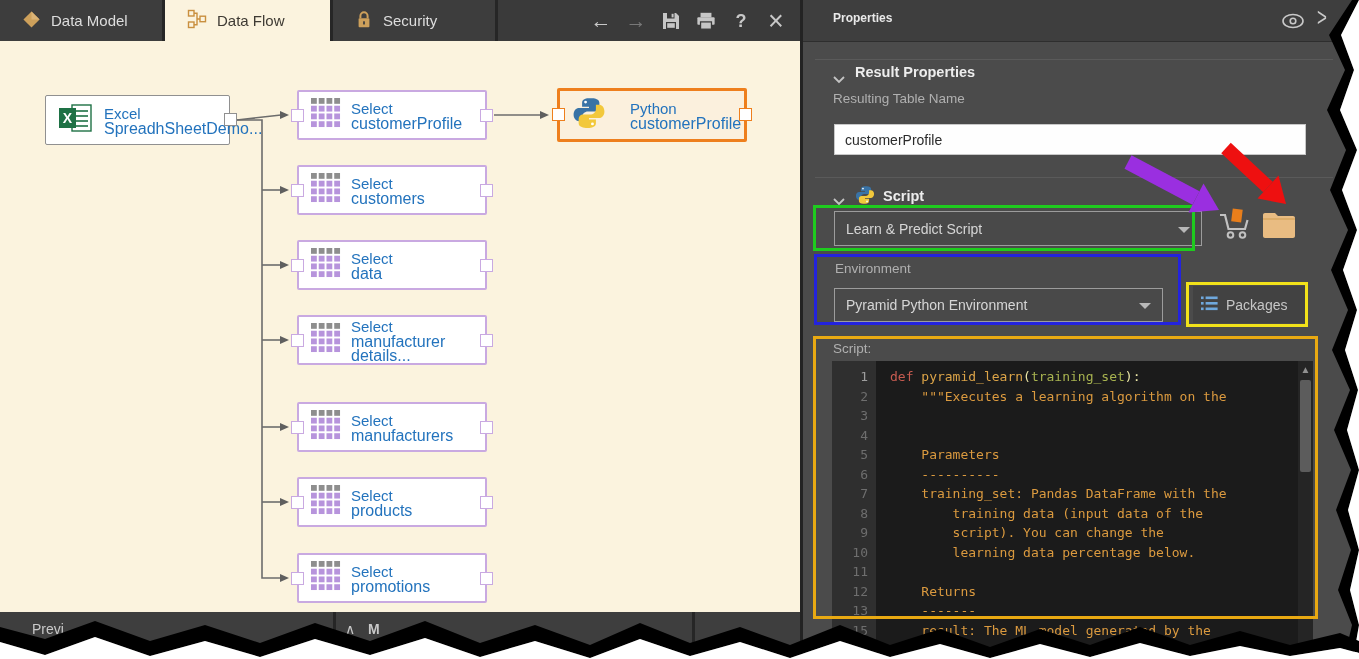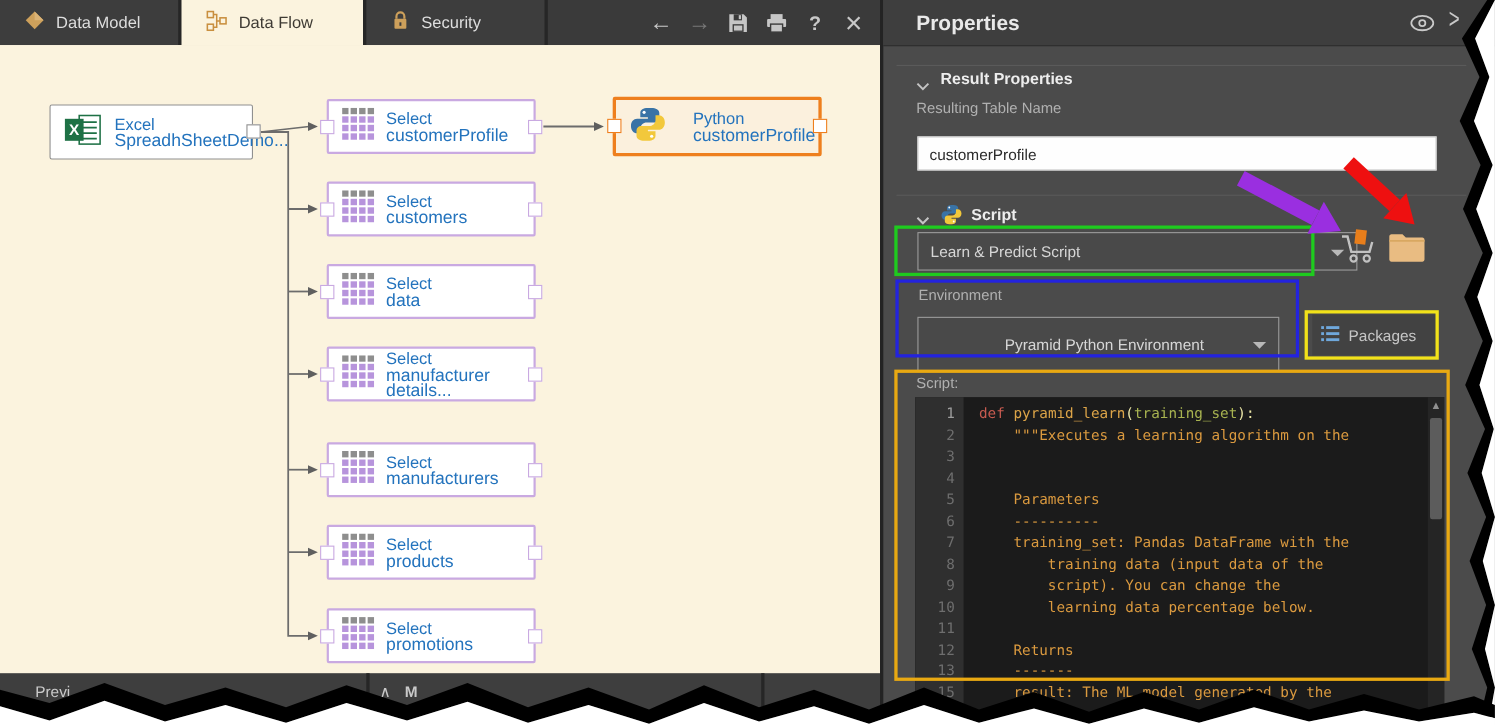--- a/index.html
+++ b/index.html
@@ -37,21 +37,21 @@
 
   .bottom-bar{position:absolute;left:0;top:612px;width:800px;height:47px;background:#3E3E3E;}
   .bb-sep{position:absolute;top:0;width:3px;height:47px;background:#262626;}
   .bb-text{position:absolute;top:9px;color:#C9C9C9;font-size:14px;}
 
   
   .props-pane{position:absolute;left:800px;top:0;width:559px;height:659px;background:#4B4B4B;
               border-left:3px solid #232323;box-sizing:border-box;}
   .props-header{position:absolute;left:0;top:0;width:100%;height:41px;background:#3E3E3E;
                 border-bottom:1px solid #2E2E2E;}
-  .props-title{position:absolute;left:30px;top:11px;color:#E9E9E9;font-size:19px;font-weight:bold;}
+  .props-title{position:absolute;left:30px;top:11px;color:#E9E9E9;font-size:12px;font-weight:bold;}
   .hline{position:absolute;left:12px;width:518px;height:1px;background:#5A5A5A;}
   .sec-head{position:absolute;color:#EDEDED;font-size:14.5px;font-weight:bold;}
   .sec-label{position:absolute;color:#B0B0B0;font-size:13.5px;}
   .txt-input{position:absolute;background:#FEFEFE;border:1px solid #C8C8C8;box-sizing:border-box;
              color:#2B2B2B;font-size:14px;display:flex;align-items:center;padding-left:10px;}
   .dropdown{position:absolute;background:#494949;border:1px solid #9C9C9C;box-sizing:border-box;
             color:#D6D6D6;font-size:14px;display:flex;align-items:center;padding-left:11px;}
   .dd-caret{position:absolute;right:11px;top:50%;margin-top:-2px;width:0;height:0;
             border-left:6px solid transparent;border-right:6px solid transparent;border-top:6px solid #B8B8B8;}
   .pkg-btn{position:absolute;background:#424242;display:flex;align-items:center;gap:8px;
@@ -479,21 +479,21 @@
     <span style="position:absolute;left:52px;top:185px;">
       <svg width="20" height="20" viewBox="0 0 64 64">
         <path d="M31.5 4C24 4 19 7 19 12.5V20h13v2.5H13.5C7.5 22.5 3 27.5 3 35s4.5 12.5 10.5 12.5H19v-8c0-6 5-10.5 11-10.5h13c5 0 8.5-3.5 8.5-8.5v-8C51.5 7 45.5 4 38 4h-6.5z" fill="#3973A6"></path>
         <circle cx="25.5" cy="11.5" r="2.7" fill="#fff"></circle>
         <path d="M32.5 60C40 60 45 57 45 51.5V44H32v-2.5h18.5C56.5 41.5 61 36.5 61 29s-4.5-12.5-10.5-12.5H45v8c0 6-5 10.5-11 10.5H21c-5 0-8.5 3.5-8.5 8.5v8C12.5 57 18.5 60 26 60h6.5z" fill="#F2C83B"></path>
         <circle cx="38.5" cy="52.5" r="2.7" fill="#fff"></circle>
       </svg>
     </span>
     <span class="sec-head" style="left:80px;top:188px;">Script</span>
 
-    <div class="dropdown" style="left:31px;top:211px;width:400px;height:35px;">
+    <div class="dropdown" style="left:31px;top:211px;width:368px;height:35px;">
       <span>Learn &amp; Predict Script</span>
       <span class="dd-caret"></span>
     </div>
 
     <span style="position:absolute;left:414px;top:206px;">
       <svg width="34" height="36" viewBox="0 0 34 36">
         <rect x="15" y="3" width="10" height="13" fill="#E87E1B" transform="rotate(7 20 9)"></rect>
         <path d="M3 9h5l3.5 14H28l2.5-9" stroke="#C2C2C2" stroke-width="2.2" fill="none"></path>
         <circle cx="13.5" cy="29" r="2.8" stroke="#C2C2C2" stroke-width="2" fill="none"></circle>
         <circle cx="25.5" cy="29" r="2.8" stroke="#C2C2C2" stroke-width="2" fill="none"></circle>
@@ -501,21 +501,21 @@
     </span>
 
     <span style="position:absolute;left:458px;top:210px;">
       <svg width="36" height="29" viewBox="0 0 36 29">
         <path d="M2 5c0-1.1.9-2 2-2h10l3 3h15c1.1 0 2 .9 2 2v18c0 1.1-.9 2-2 2H4c-1.1 0-2-.9-2-2V5z" fill="#E9BC82"></path>
         <path d="M2 9h32" stroke="#D9A861" stroke-width="1.5"></path>
       </svg>
     </span>
 
     <span class="sec-label" style="left:32px;top:261px;">Environment</span>
-    <div class="dropdown" style="left:31px;top:288px;width:329px;height:50px;justify-content:center;">
+    <div class="dropdown" style="left:31px;top:288px;width:329px;height:34px;">
       <span>Pyramid Python Environment</span>
       <span class="dd-caret"></span>
     </div>
 
     <div class="pkg-btn" style="left:390px;top:286px;width:114px;height:37px;">
       <span>
         <svg width="17" height="15" viewBox="0 0 17 15">
           <g fill="#6FA8DC">
             <rect x="0" y="0.5" width="2.6" height="2.6"></rect>
               <rect x="4.6" y="0.5" width="12" height="2.6"></rect>

